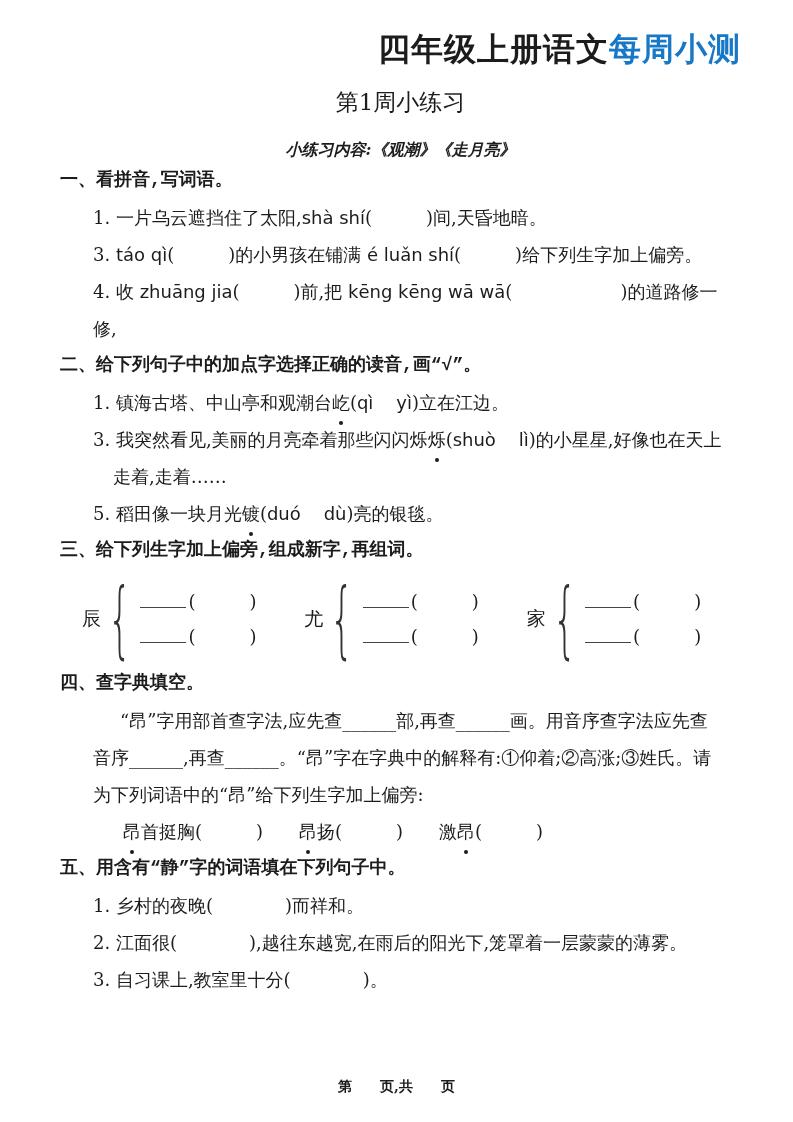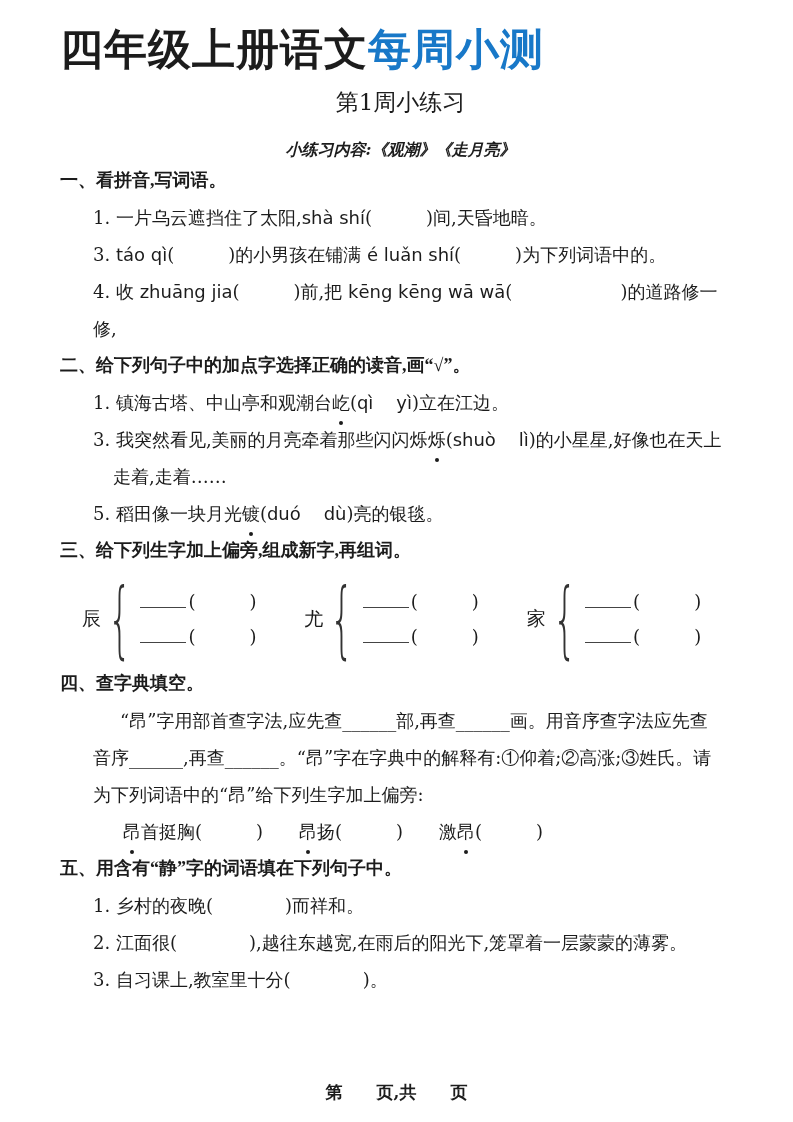--- a/index.html
+++ b/index.html
@@ -7,22 +7,22 @@
   body {
     width:793px; height:1122px;
     position:relative;
     font-family:"DejaVu Serif","Liberation Serif",serif;
     color:#1c1c1c;
     overflow:hidden;
   }
   .page { padding:20px 52px 0 60px; }
 
   .title {
-    text-align:left;
-    font-size:43px;
+    text-align:right;
+    font-size:32px;
     font-weight:bold;
     line-height:58px;
     letter-spacing:1px;
     white-space:nowrap;
   }
   .title .blue { color:#1878c8; }
 
   .subtitle {
     text-align:center;
     font-size:23px;
@@ -34,21 +34,21 @@
     text-align:center;
     font-size:16px;
     font-weight:bold;
     font-style:italic;
     line-height:24px;
     margin-top:20px;
   }
 
   section { margin-top:0; }
   .heading {
-    font-family:Liberation Serif, serif;
+    font-family:Liberation Mono, monospace;
     font-weight:bold;
     font-size:18px;
     line-height:37px;
     white-space:pre-wrap;
   }
   .line {
     font-size:18px;
     line-height:37px;
     margin-left:33px;
     white-space:pre-wrap;
@@ -97,43 +97,43 @@
     display:inline-block;
     width:46px;
     border-bottom:1.5px solid #444;
     height:1.05em;
     margin-right:2px;
     vertical-align:baseline;
   }
 
   .footer {
     position:absolute;
-    left:0; bottom:18px;
+    left:0; bottom:26px;
     width:100%;
     text-align:center;
-    font-size:17px;
+    font-size:14px;
     font-weight:bold;
     white-space:pre-wrap;
   }
 </style>
 </head>
 <body>
 
 <div class="page">
 
   <h1 class="title"><span>四年级上册语文</span><span class="blue">每周小测</span></h1>
 
   <h2 class="subtitle">第1周小练习</h2>
 
   <div class="note">小练习内容:《观潮》《走月亮》</div>
 
   <section>
     <div class="heading">一、看拼音,写词语。</div>
     <div class="line"><span>1. 一片乌云遮挡住了太阳,</span><span class="py">shà shí</span><span>(　　　)间,天昏地暗。</span></div>
-    <div class="line"><span>3. </span><span class="py">táo qì</span><span>(　　　)的小男孩在铺满 </span><span class="py">é luǎn shí</span><span>(　　　)为下列词语中的。</span></div>
+    <div class="line"><span>3. </span><span class="py">táo qì</span><span>(　　　)的小男孩在铺满 </span><span class="py">é luǎn shí</span><span>(　　　)给下列生字加上偏旁。</span></div>
     <div class="line"><span>4. 收 </span><span class="py">zhuāng jia</span><span>(　　　)前,把 </span><span class="py">kēng kēng wā wā</span><span>(　　　　　　)的道路修一修,</span></div>
   </section>
 
   <section>
     <div class="heading">二、给下列句子中的加点字选择正确的读音,画“√”。</div>
     <div class="line"><span>1. 镇海古塔、中山亭和观潮台</span><span class="dot">屹</span><span>(</span><span class="py">qì    yì</span><span>)立在江边。</span></div>
     <div class="line"><span>3. 我突然看见,美丽的月亮牵着那些闪闪烁</span><span class="dot">烁</span><span>(</span><span class="py">shuò    lì</span><span>)的小星星,好像也在天上</span></div>
     <div class="line cont"><span>走着,走着……</span></div>
     <div class="line"><span>5. 稻田像一块月光</span><span class="dot">镀</span><span>(</span><span class="py">duó    dù</span><span>)亮的银毯。</span></div>
   </section>

